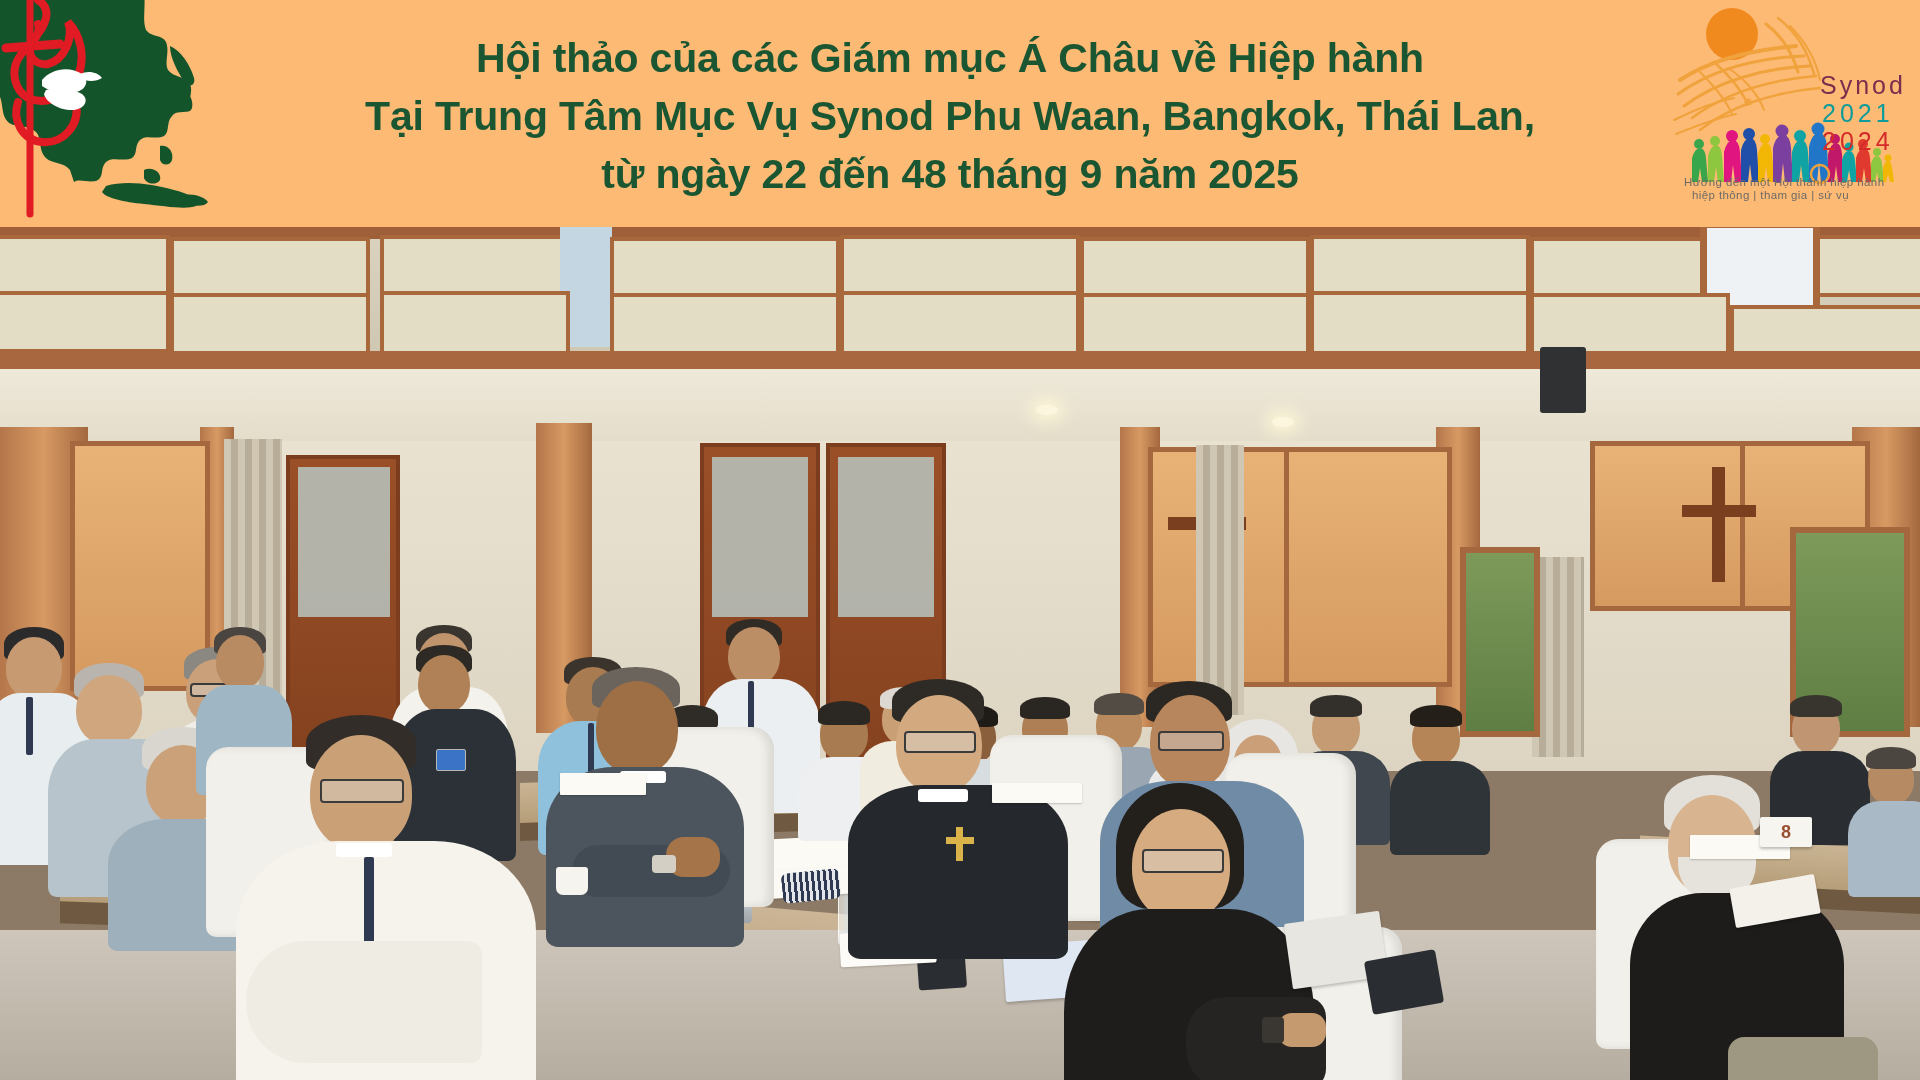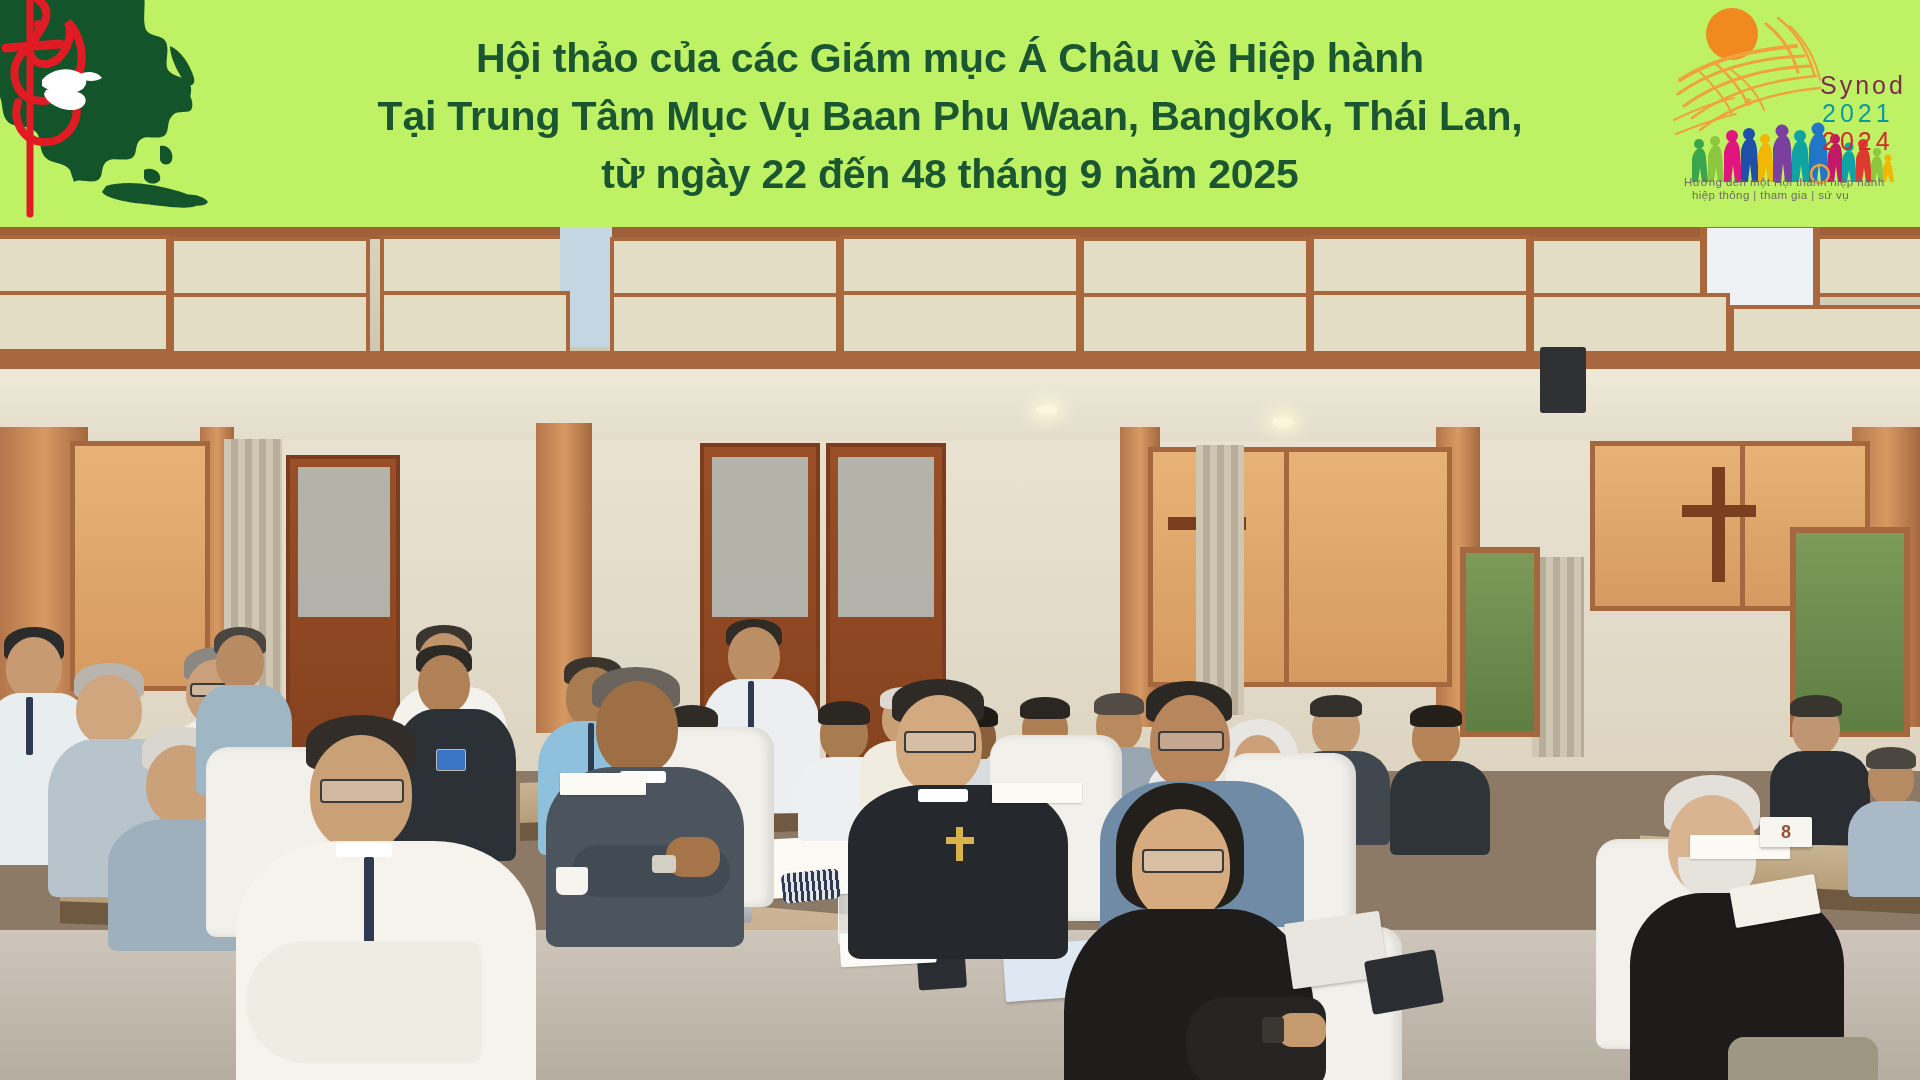--- a/index.html
+++ b/index.html
@@ -7,21 +7,21 @@
   html, body {
     width: 1920px; height: 1080px; overflow: hidden;
     background: #ffffff;
     font-family: "Liberation Sans", sans-serif;
   }
   #root { position: relative; width: 1920px; height: 1080px; }
 
   
   .banner {
     position: absolute; left: 0; top: 0; width: 1920px; height: 227px;
-    background: #bef264; z-index: 20;
+    background: #fdba74; z-index: 20;
     display: flex; align-items: stretch; justify-content: space-between;
   }
   .logo-left {
     position: relative; width: 230px; height: 227px; flex: 0 0 230px;
   }
   .logo-right {
     position: relative; width: 250px; height: 227px; flex: 0 0 250px;
   }
   .title-wrap {
     flex: 1 1 auto; display: flex; flex-direction: column;
@@ -229,21 +229,21 @@
         <g fill="#ffffff">
           <path d="M48,86 C58,74 76,72 88,80 C96,86 92,96 82,98 C70,100 56,98 48,92 Z"></path>
           <path d="M52,96 C62,92 78,94 88,100 C96,106 90,116 78,116 C64,116 52,108 50,100 Z"></path>
           <path d="M86,80 C94,76 104,78 108,84 C102,88 92,88 86,84 Z"></path>
         </g>
       </svg>
     </div>
 
     <div class="title-wrap">
       <div class="title-line">Hội thảo của các Giám mục Á Châu về Hiệp hành</div>
-      <div class="title-line">Tại Trung Tâm Mục Vụ Baan Phu Waan, Bangkok, Thái Lan,</div>
+      <div class="title-line">Tại Trung Tâm Mục Vụ Synod Phu Waan, Bangkok, Thái Lan,</div>
       <div class="title-line">từ ngày 22 đến 48 tháng 9 năm 2025</div>
     </div>
 
     <div class="logo-right">
       <svg class="synod-svg" viewBox="0 0 250 200">
 
         <circle cx="62" cy="32" r="26" fill="#f08a1e"></circle>
 
         <g stroke="#f0a23c" fill="none" stroke-linecap="round">
           <path d="M10,78 C40,58 80,48 126,44" stroke-width="4"></path>

